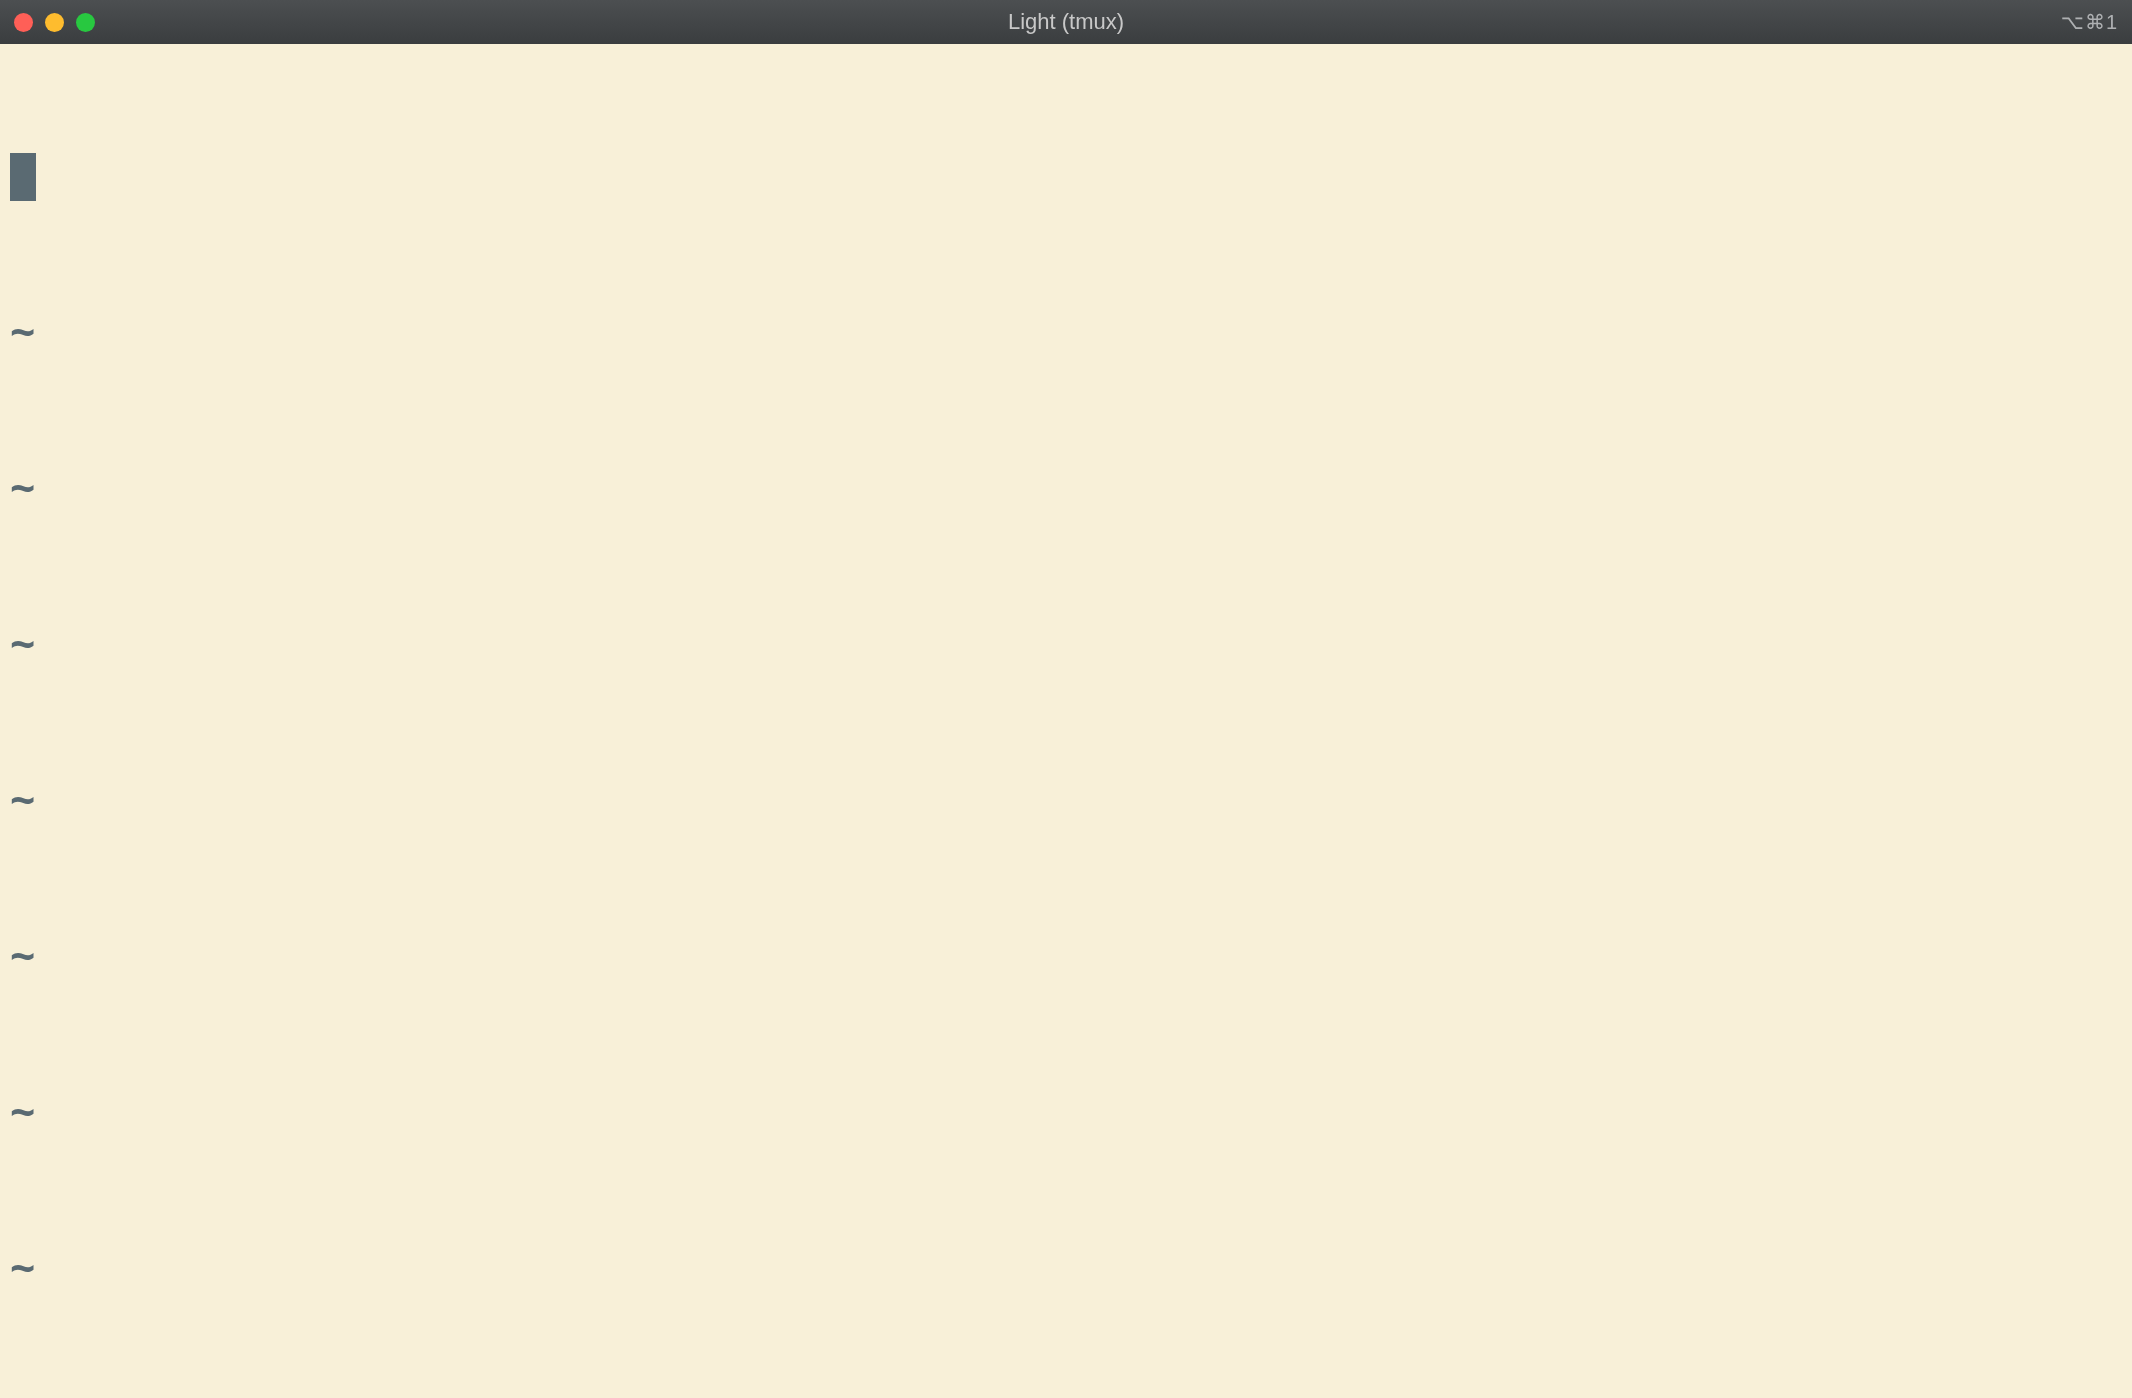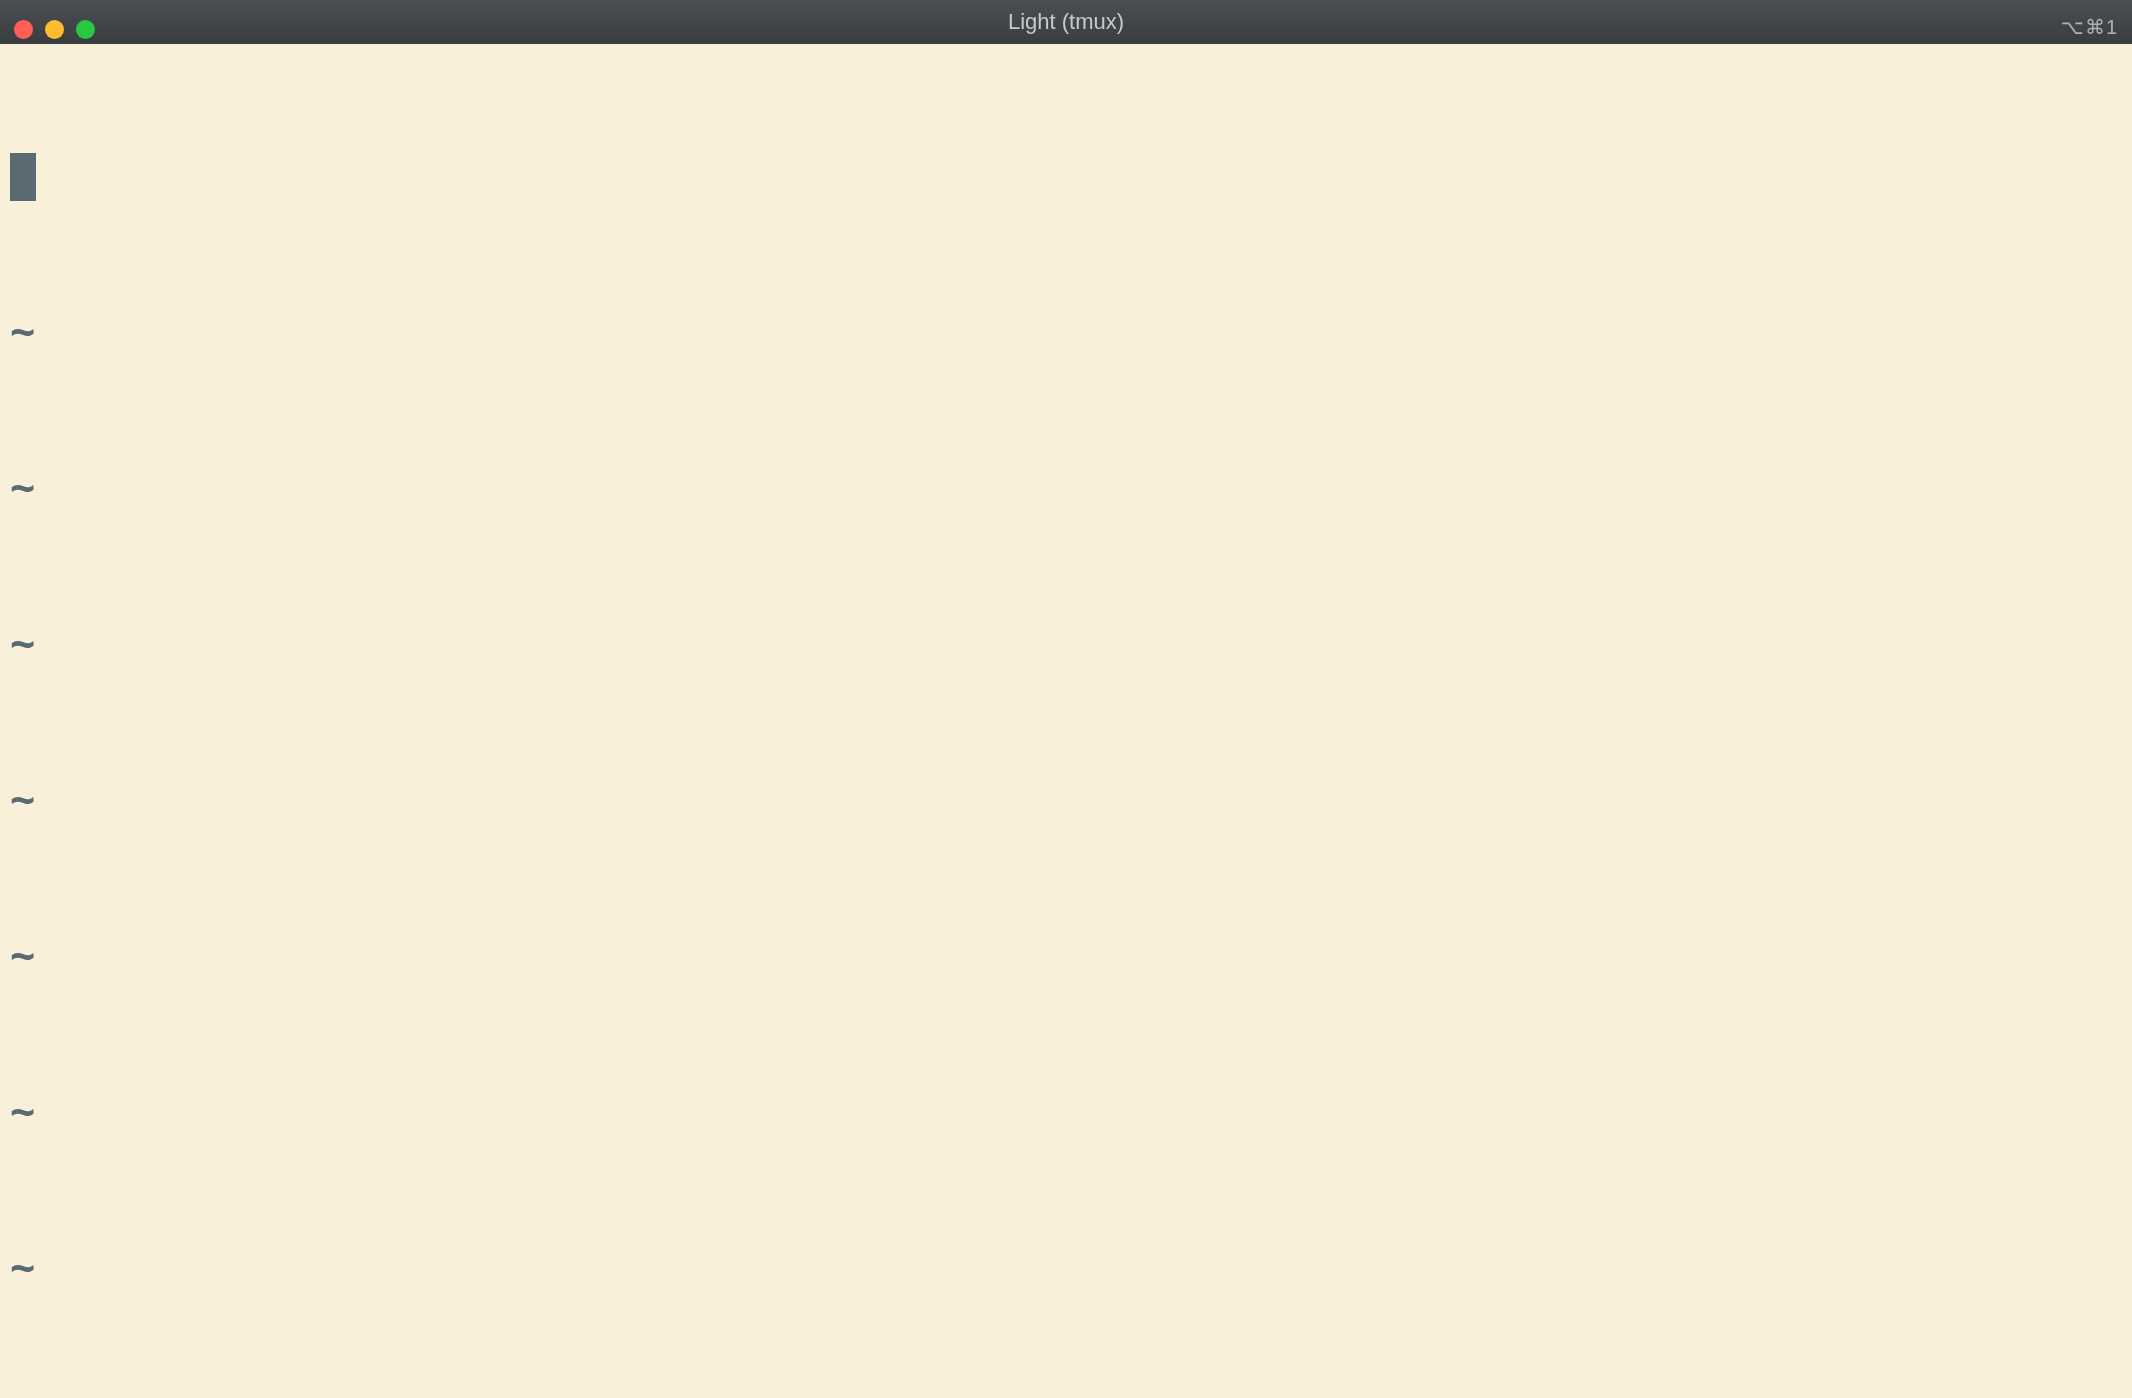--- a/index.html
+++ b/index.html
@@ -15,23 +15,23 @@
       transform-origin: top left;
       display: flex;
       flex-direction: column;
       background: #f8f0d8;
     }
     
     .titlebar {
       height: 44px;
       background: linear-gradient(#4c4f51, #3a3d3f);
       display: flex;
-      align-items: flex-end;
+      align-items: center;
       position: relative;
-      padding: 5px 14px;
+      padding: 12px 14px;
       flex: 0 0 44px;
     }
     .traffic-lights {
       display: flex;
       gap: 12px;
       align-items: center;
     }
     .traffic-light {
       width: 19px;
       height: 19px;

